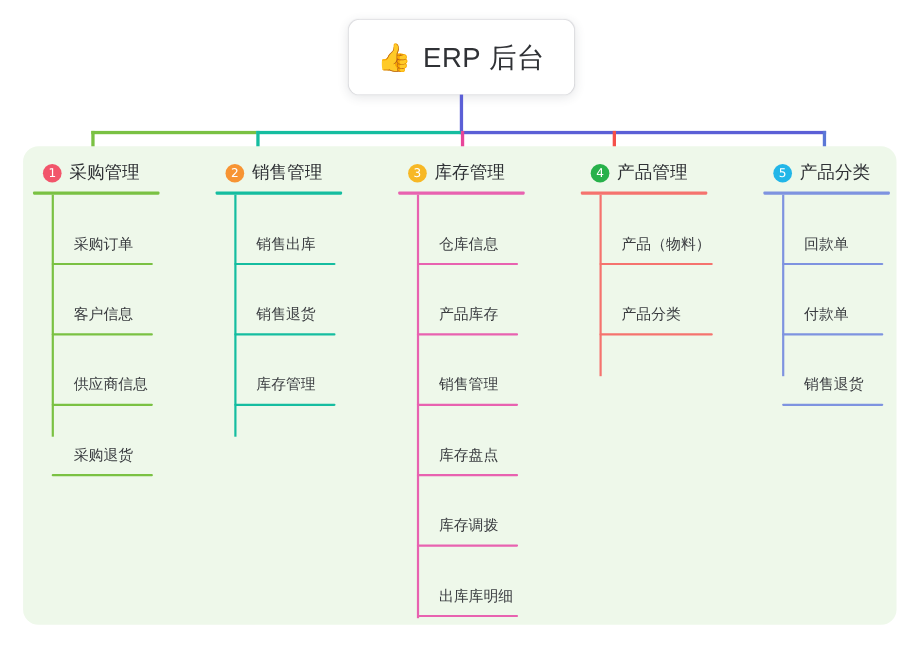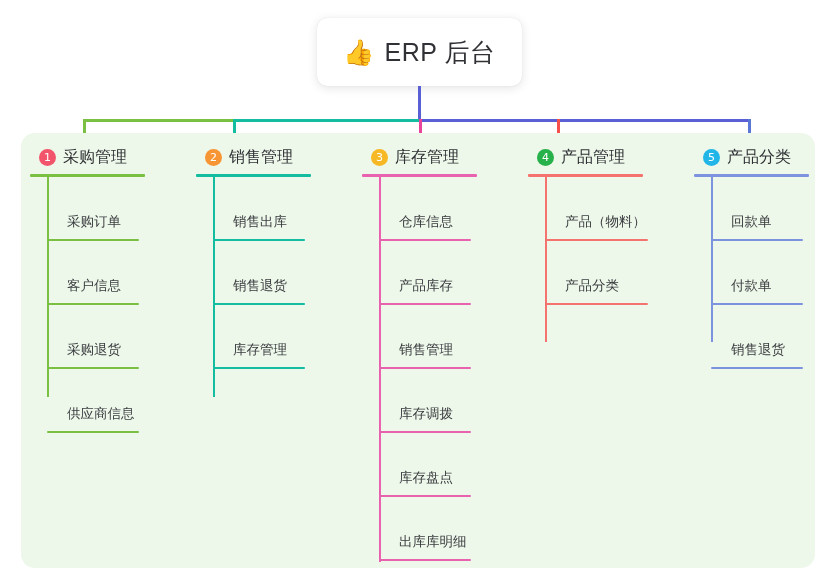--- a/index.html
+++ b/index.html
@@ -158,25 +158,25 @@
         <div class="spine" style="background: rgb(122, 193, 67); height: 220px;"></div>
         <div class="leaf">
           <span class="leaf-label">采购订单</span>
           <div class="leaf-rule" style="width: 92px; background: rgb(122, 193, 67);"></div>
         </div>
         <div class="leaf">
           <span class="leaf-label">客户信息</span>
           <div class="leaf-rule" style="width: 92px; background: rgb(122, 193, 67);"></div>
         </div>
         <div class="leaf">
+          <span class="leaf-label">供应商信息</span>
+          <div class="leaf-rule" style="width: 92px; background: rgb(122, 193, 67);"></div>
+        </div>
+        <div class="leaf">
           <span class="leaf-label">采购退货</span>
-          <div class="leaf-rule" style="width: 92px; background: rgb(122, 193, 67);"></div>
-        </div>
-        <div class="leaf">
-          <span class="leaf-label">供应商信息</span>
           <div class="leaf-rule" style="width: 92px; background: rgb(122, 193, 67);"></div>
         </div>
       </div>
     </div>
     <div class="column" style="left: 196px;">
       <div class="col-header">
         <span class="badge" style="background: rgb(247, 148, 51);">2</span>
         <span class="col-title">销售管理</span>
       </div>
       <div class="col-rule" style="width: 115px; background: rgb(21, 189, 160);"></div>
@@ -210,25 +210,25 @@
         </div>
         <div class="leaf">
           <span class="leaf-label">产品库存</span>
           <div class="leaf-rule" style="width: 92px; background: rgb(232, 98, 176);"></div>
         </div>
         <div class="leaf">
           <span class="leaf-label">销售管理</span>
           <div class="leaf-rule" style="width: 92px; background: rgb(232, 98, 176);"></div>
         </div>
         <div class="leaf">
+          <span class="leaf-label">库存盘点</span>
+          <div class="leaf-rule" style="width: 92px; background: rgb(232, 98, 176);"></div>
+        </div>
+        <div class="leaf">
           <span class="leaf-label">库存调拨</span>
-          <div class="leaf-rule" style="width: 92px; background: rgb(232, 98, 176);"></div>
-        </div>
-        <div class="leaf">
-          <span class="leaf-label">库存盘点</span>
           <div class="leaf-rule" style="width: 92px; background: rgb(232, 98, 176);"></div>
         </div>
         <div class="leaf">
           <span class="leaf-label">出库库明细</span>
           <div class="leaf-rule" style="width: 92px; background: rgb(232, 98, 176);"></div>
         </div>
       </div>
     </div>
     <div class="column" style="left: 528px;">
       <div class="col-header">

